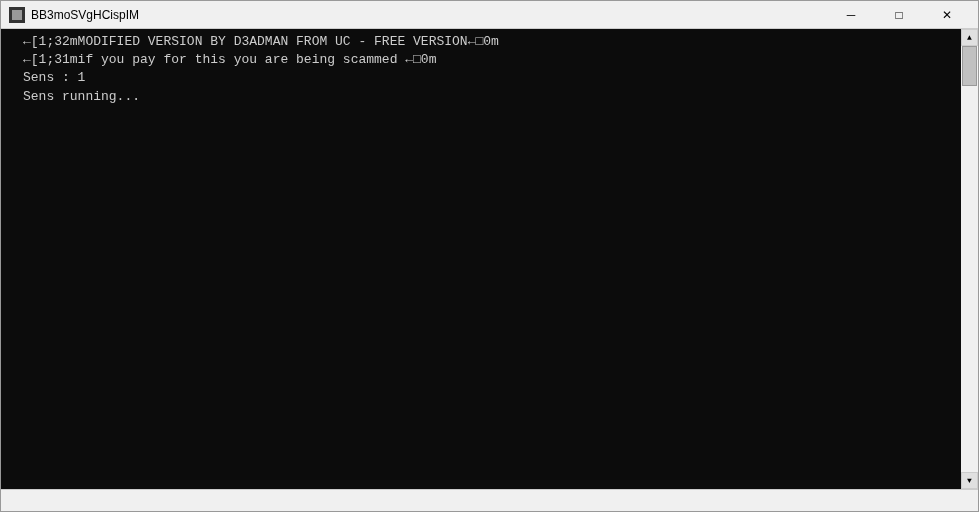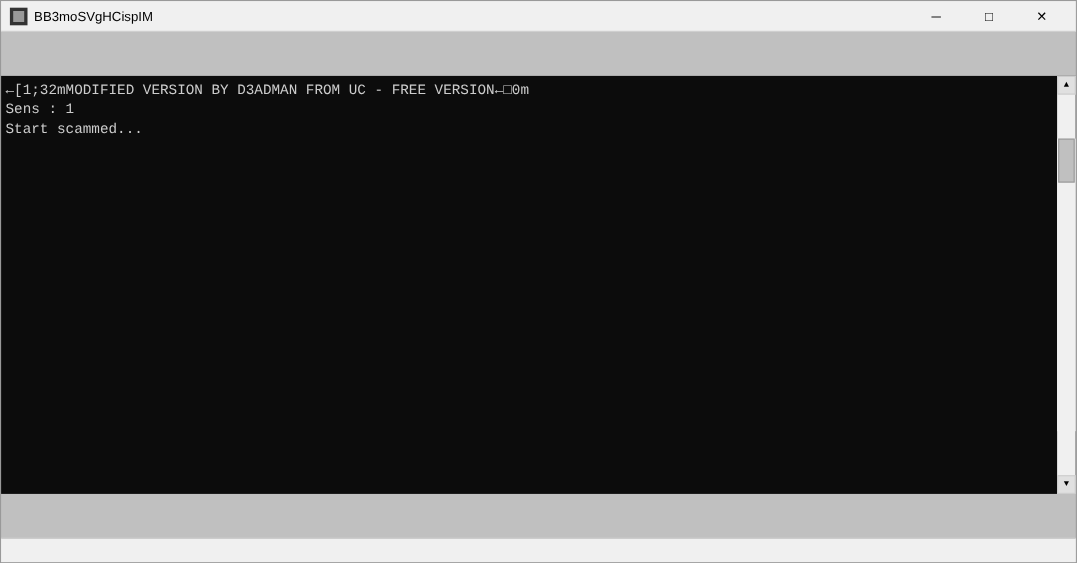--- a/index.html
+++ b/index.html
@@ -1,19 +1,18 @@
 <!DOCTYPE html>
 <html><head>
   <meta charset="utf-8">
   <style>
     * {
       margin: 0;
       padding: 0;
       box-sizing: border-box;
-      gap: 40px;
     }
 
     body {
       width: 979px;
       height: 512px;
       background: #c0c0c0;
       font-family: 'Courier New', Courier, monospace;
       overflow: hidden;
     }
 
@@ -79,21 +78,21 @@
       color: #000;
       display: flex;
       align-items: center;
       justify-content: center;
       font-family: 'Segoe UI', Arial, sans-serif;
     }
 
     .terminal-body {
       flex: 1;
       background: #0c0c0c;
-      padding: 4px 4px;
+      padding: 4px 22px;
       overflow: hidden;
       position: relative;
     }
 
     .terminal-content {
       color: #cccccc;
       font-size: 13px;
       line-height: 1.4;
       white-space: pre;
     }
@@ -174,22 +173,23 @@
     </div>
     <div class="title-controls">
       <button class="title-btn">─</button>
       <button class="title-btn">□</button>
       <button class="title-btn close">✕</button>
     </div>
   </div>
 
   <div class="terminal-body">
     <div class="terminal-content"><span class="line-normal">←[1;32mMODIFIED VERSION BY D3ADMAN FROM UC - FREE VERSION←□0m
+</span><span class="line-normal">←[1;31mif you pay for this you are being scammed ←□0m
 </span><span class="line-normal">Sens : 1
-</span><span class="line-normal">Start scammed...</span></div>
+</span><span class="line-normal">Sens running...</span></div>
 
     <div class="scrollbar">
       <div class="scrollbar-arrow">▲</div>
       <div class="scrollbar-track">
         <div class="scrollbar-thumb"></div>
       </div>
       <div class="scrollbar-arrow">▼</div>
     </div>
   </div>
 

